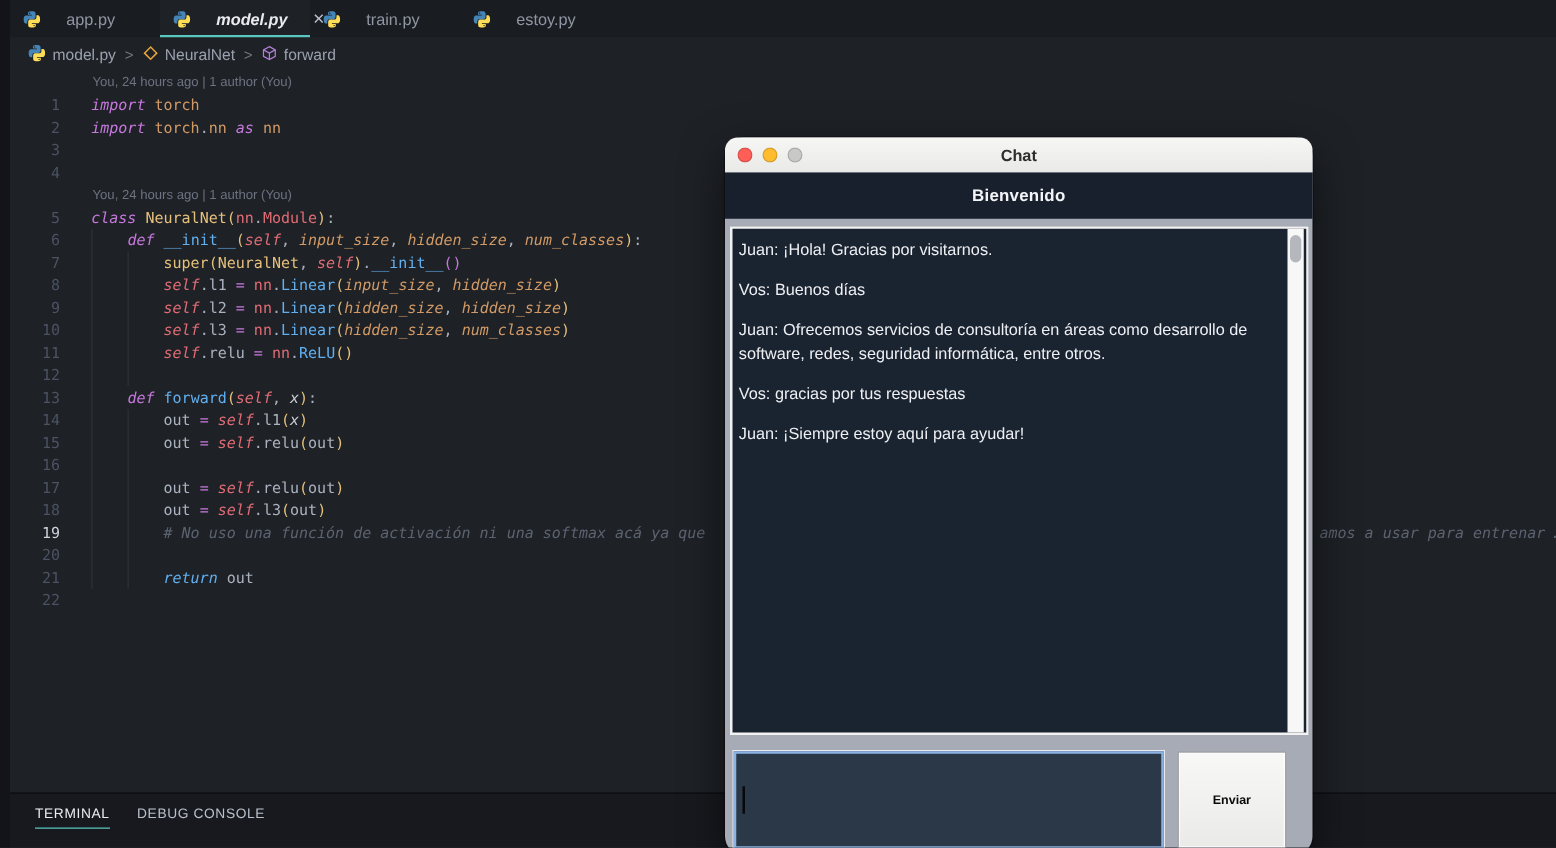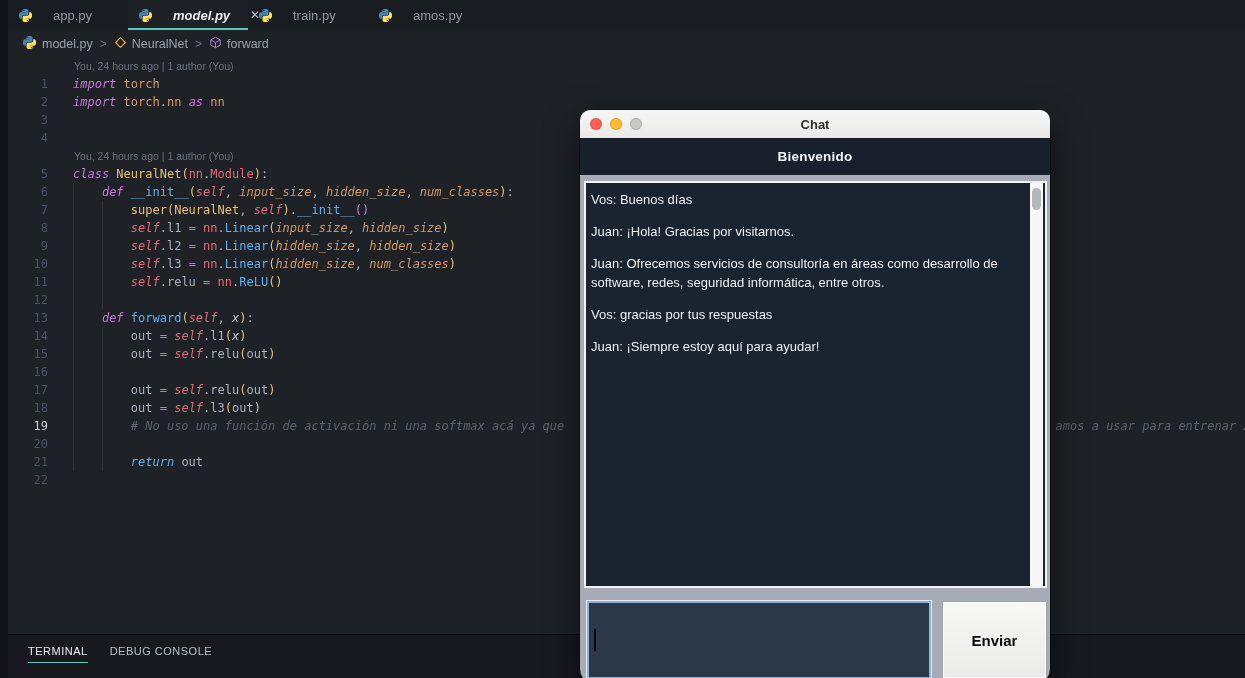--- a/index.html
+++ b/index.html
@@ -68,24 +68,24 @@
              background:var(--chat-msgs,#1a2330);border:2px solid #f2f2f3}
   .msgs{position:absolute;left:0;right:0;top:0;bottom:0;padding:7px 24px 0 5px;overflow:hidden;
         font-size:13px;line-height:19px;color:#eef0f3}
   .msg{margin-bottom:13px}
   .sb{position:absolute;top:0;bottom:0;right:2px;width:13px;background:#f7f7f8}
   .sb-thumb{position:absolute;left:2px;top:5px;width:9px;height:22px;border-radius:5px;background:#b4b7bc}
   .chat-input{position:absolute;left:7px;top:491px;width:344px;height:78px;box-sizing:border-box;
               background:var(--chat-input,#2b3848);border:2px solid var(--focus-ring,#8cb2e4);
               box-shadow:0 0 0 1px #e9ebee}
   .caret{position:absolute;left:5px;top:50%;transform:translateY(-50%);width:2px;height:22px;background:#06080b}
-  .send{position:absolute;left:362px;top:491px;width:105px;height:78px;box-sizing:border-box;
+  .send{position:absolute;left:362px;top:491px;width:87px;height:78px;box-sizing:border-box;
         background:linear-gradient(#f8f8f7,#eaeae9);border:1px solid #a2a3a5;border-radius:1px;
         box-shadow:inset 0 0 0 1px #fdfdfd;font-family:"Liberation Sans",sans-serif;
-        font-weight:bold;font-size:15px;color:#0a0a0a;cursor:pointer}
+        font-weight:bold;font-size:10px;color:#0a0a0a;cursor:pointer}
 </style>
 </head>
 <body>
 
 <div class="tabbar" id="tabbar">
     <div class="tab">
       <span class="icon">
         <svg viewBox="0 0 32 32" width="15" height="15">
           <path fill="#4584b6" d="M15.9 2c-7.1 0-6.6 3.1-6.6 3.1v3.2h6.7v1H6.5S2 8.8 2 16s3.9 6.9 3.9 6.9h2.3v-3.3s-.1-3.9 3.8-3.9h6.6s3.7.1 3.7-3.6V6s.6-4-6.4-4zm-3.7 2.2a1.2 1.2 0 1 1 0 2.4 1.2 1.2 0 0 1 0-2.4z"></path>
           <path fill="#ffde57" d="M16.1 30c7.1 0 6.6-3.1 6.6-3.1v-3.2H16v-1h9.5S30 23.2 30 16s-3.9-6.9-3.9-6.9h-2.3v3.3s.1 3.9-3.8 3.9h-6.6s-3.7-.1-3.7 3.6V26s-.6 4 6.4 4zm3.7-2.2a1.2 1.2 0 1 1 0-2.4 1.2 1.2 0 0 1 0 2.4z"></path>
@@ -112,21 +112,21 @@
       </span>
       <span>train.py</span>
     </div>
     <div class="tab">
       <span class="icon">
         <svg viewBox="0 0 32 32" width="15" height="15">
           <path fill="#4584b6" d="M15.9 2c-7.1 0-6.6 3.1-6.6 3.1v3.2h6.7v1H6.5S2 8.8 2 16s3.9 6.9 3.9 6.9h2.3v-3.3s-.1-3.9 3.8-3.9h6.6s3.7.1 3.7-3.6V6s.6-4-6.4-4zm-3.7 2.2a1.2 1.2 0 1 1 0 2.4 1.2 1.2 0 0 1 0-2.4z"></path>
           <path fill="#ffde57" d="M16.1 30c7.1 0 6.6-3.1 6.6-3.1v-3.2H16v-1h9.5S30 23.2 30 16s-3.9-6.9-3.9-6.9h-2.3v3.3s.1 3.9-3.8 3.9h-6.6s-3.7-.1-3.7 3.6V26s-.6 4 6.4 4zm3.7-2.2a1.2 1.2 0 1 1 0-2.4 1.2 1.2 0 0 1 0 2.4z"></path>
         </svg>
       </span>
-      <span>amos.py</span>
+      <span>estoy.py</span>
     </div>
   </div>
 <div class="breadcrumb" id="breadcrumb">
     <span class="bc-item">
       <span class="icon"><svg viewBox="0 0 32 32" width="15" height="15">
           <path fill="#4584b6" d="M15.9 2c-7.1 0-6.6 3.1-6.6 3.1v3.2h6.7v1H6.5S2 8.8 2 16s3.9 6.9 3.9 6.9h2.3v-3.3s-.1-3.9 3.8-3.9h6.6s3.7.1 3.7-3.6V6s.6-4-6.4-4zm-3.7 2.2a1.2 1.2 0 1 1 0 2.4 1.2 1.2 0 0 1 0-2.4z"></path>
           <path fill="#ffde57" d="M16.1 30c7.1 0 6.6-3.1 6.6-3.1v-3.2H16v-1h9.5S30 23.2 30 16s-3.9-6.9-3.9-6.9h-2.3v3.3s.1 3.9-3.8 3.9h-6.6s-3.7-.1-3.7 3.6V26s-.6 4 6.4 4zm3.7-2.2a1.2 1.2 0 1 1 0-2.4 1.2 1.2 0 0 1 0 2.4z"></path>
         </svg></span>
       <span>model.py</span>
     </span>
@@ -286,22 +286,22 @@
         <span class="light" style="background: rgb(254, 188, 46);"></span>
         <span class="light" style="background: rgb(201, 201, 199);"></span>
       </div>
     <span>Chat</span>
   </div>
   <div class="chat-header">
     <span>Bienvenido</span>
   </div>
   <div class="msg-frame">
     <div class="msgs" id="msgs">
+        <div class="msg">Juan: ¡Hola! Gracias por visitarnos.</div>
         <div class="msg">Vos: Buenos días</div>
-        <div class="msg">Juan: ¡Hola! Gracias por visitarnos.</div>
         <div class="msg">Juan: Ofrecemos servicios de consultoría en áreas como desarrollo de software, redes, seguridad informática, entre otros.</div>
         <div class="msg">Vos: gracias por tus respuestas</div>
         <div class="msg">Juan: ¡Siempre estoy aquí para ayudar!</div>
       </div>
     <div class="sb">
       <div class="sb-thumb"></div>
     </div>
   </div>
   <div class="chat-input">
     <div class="caret"></div>

